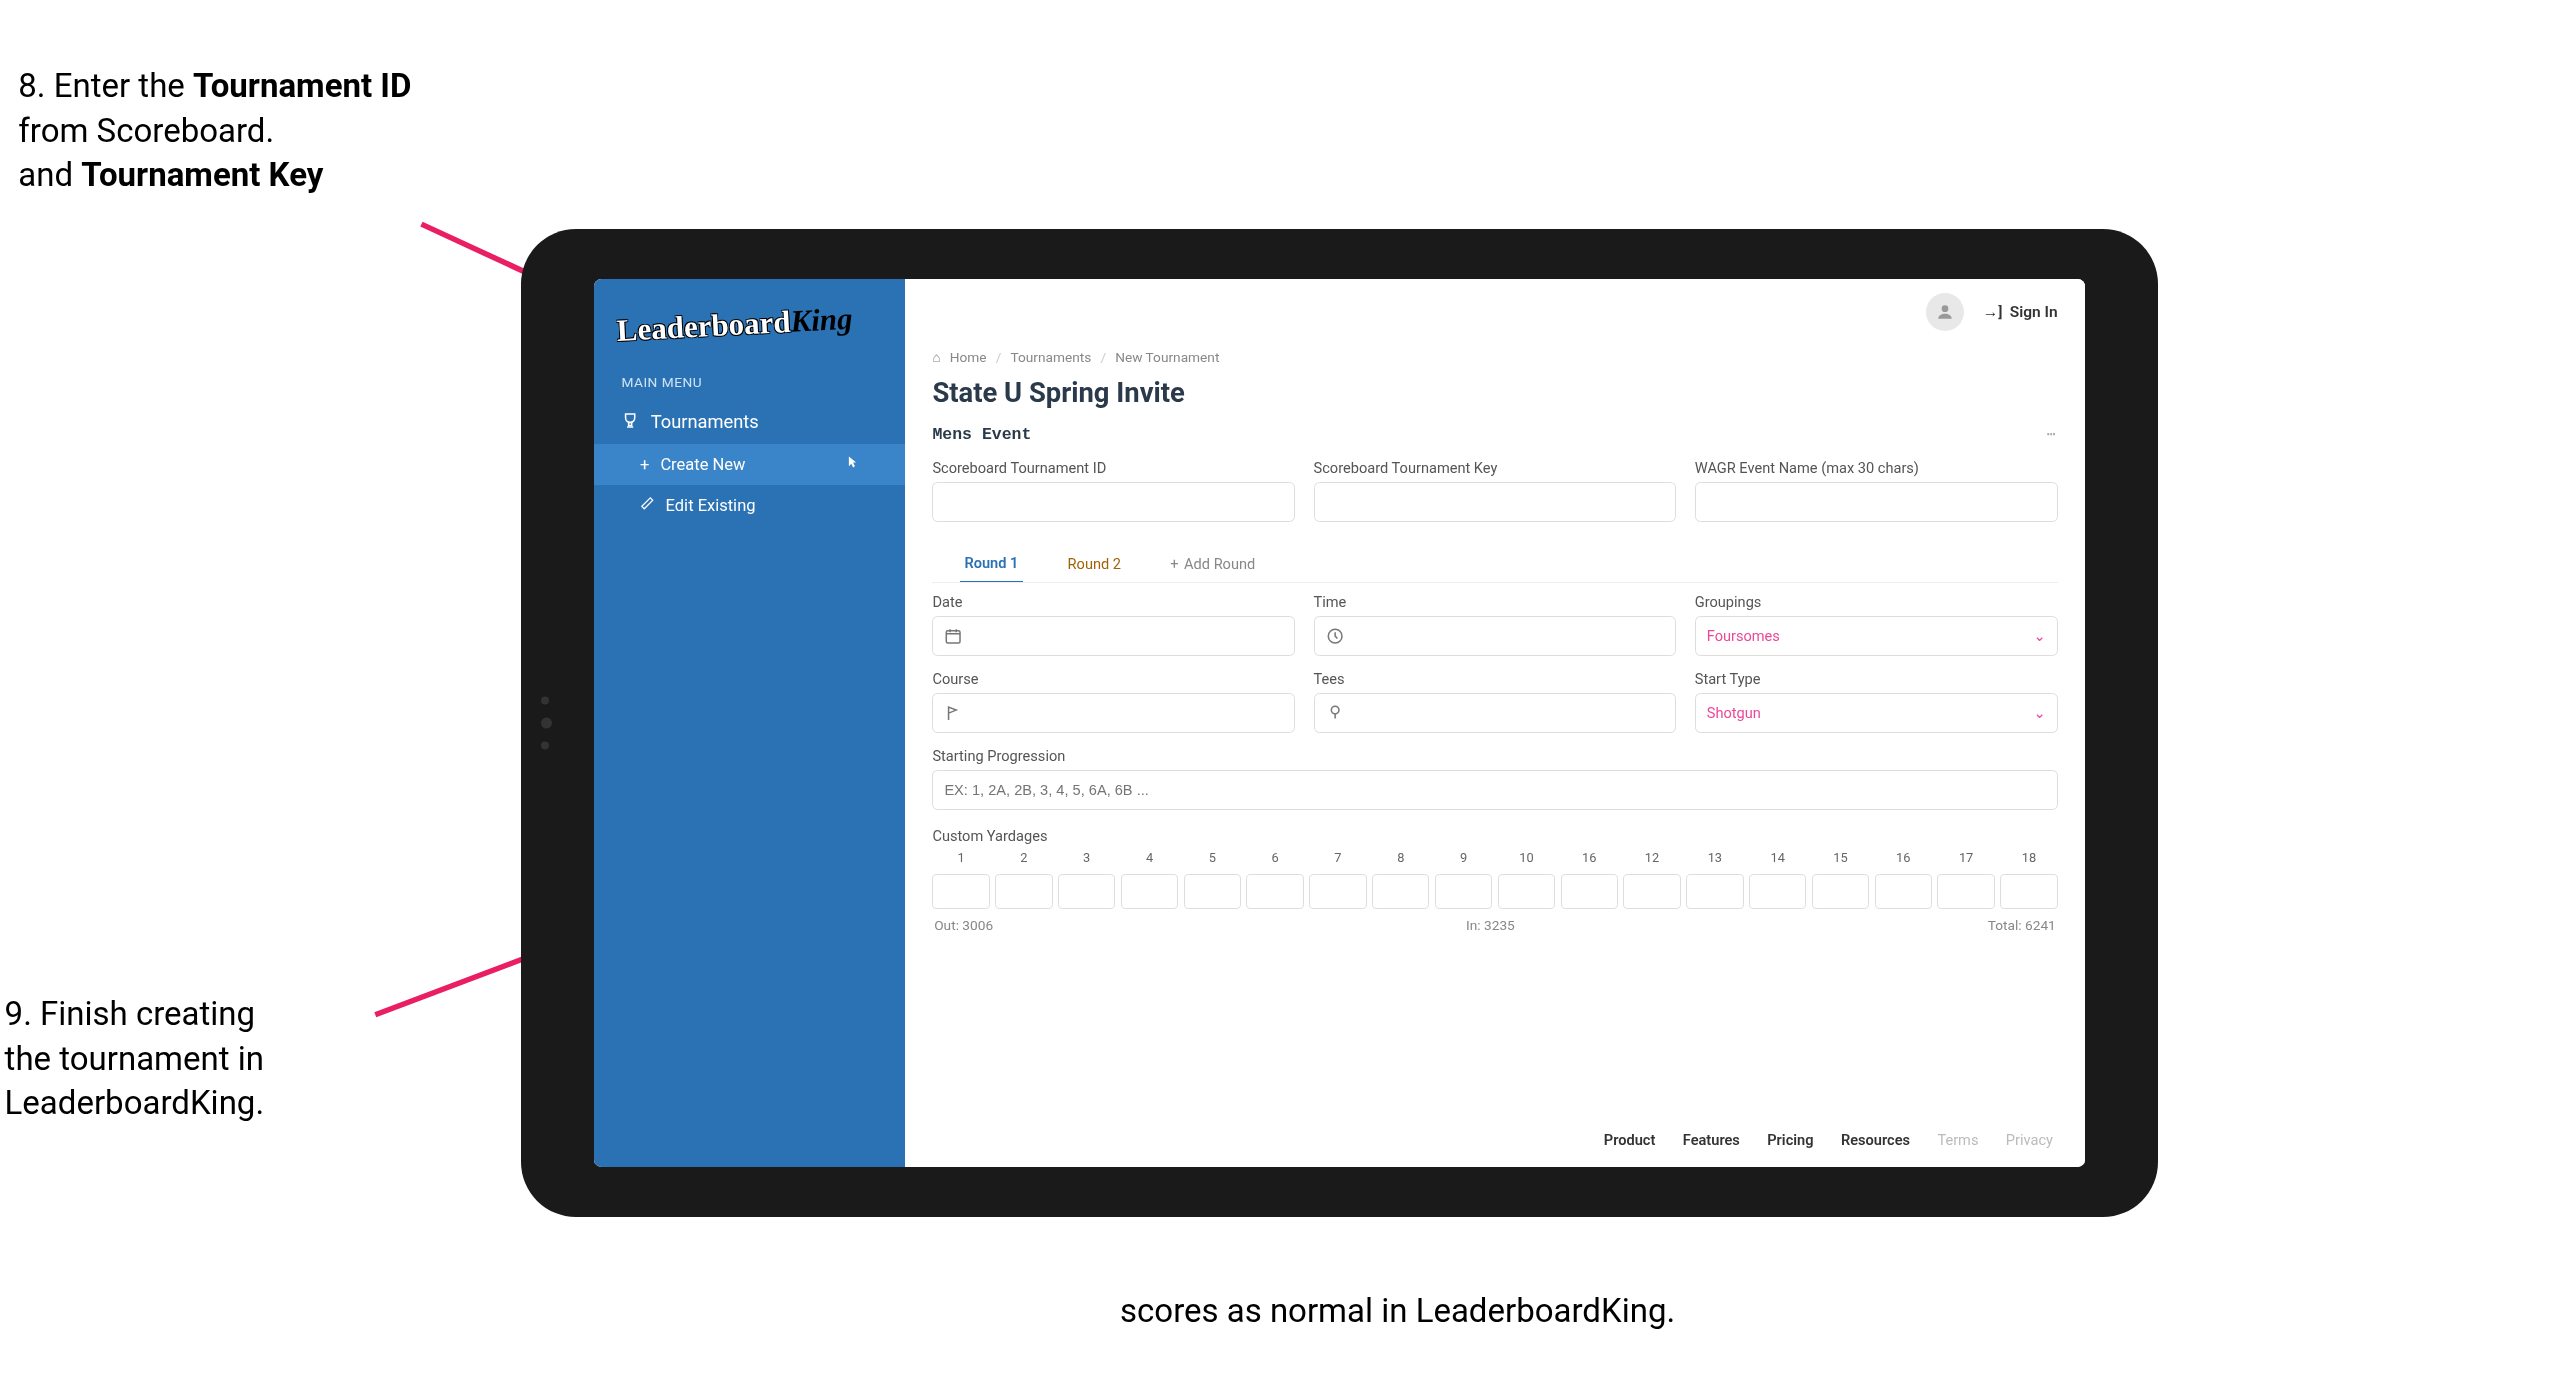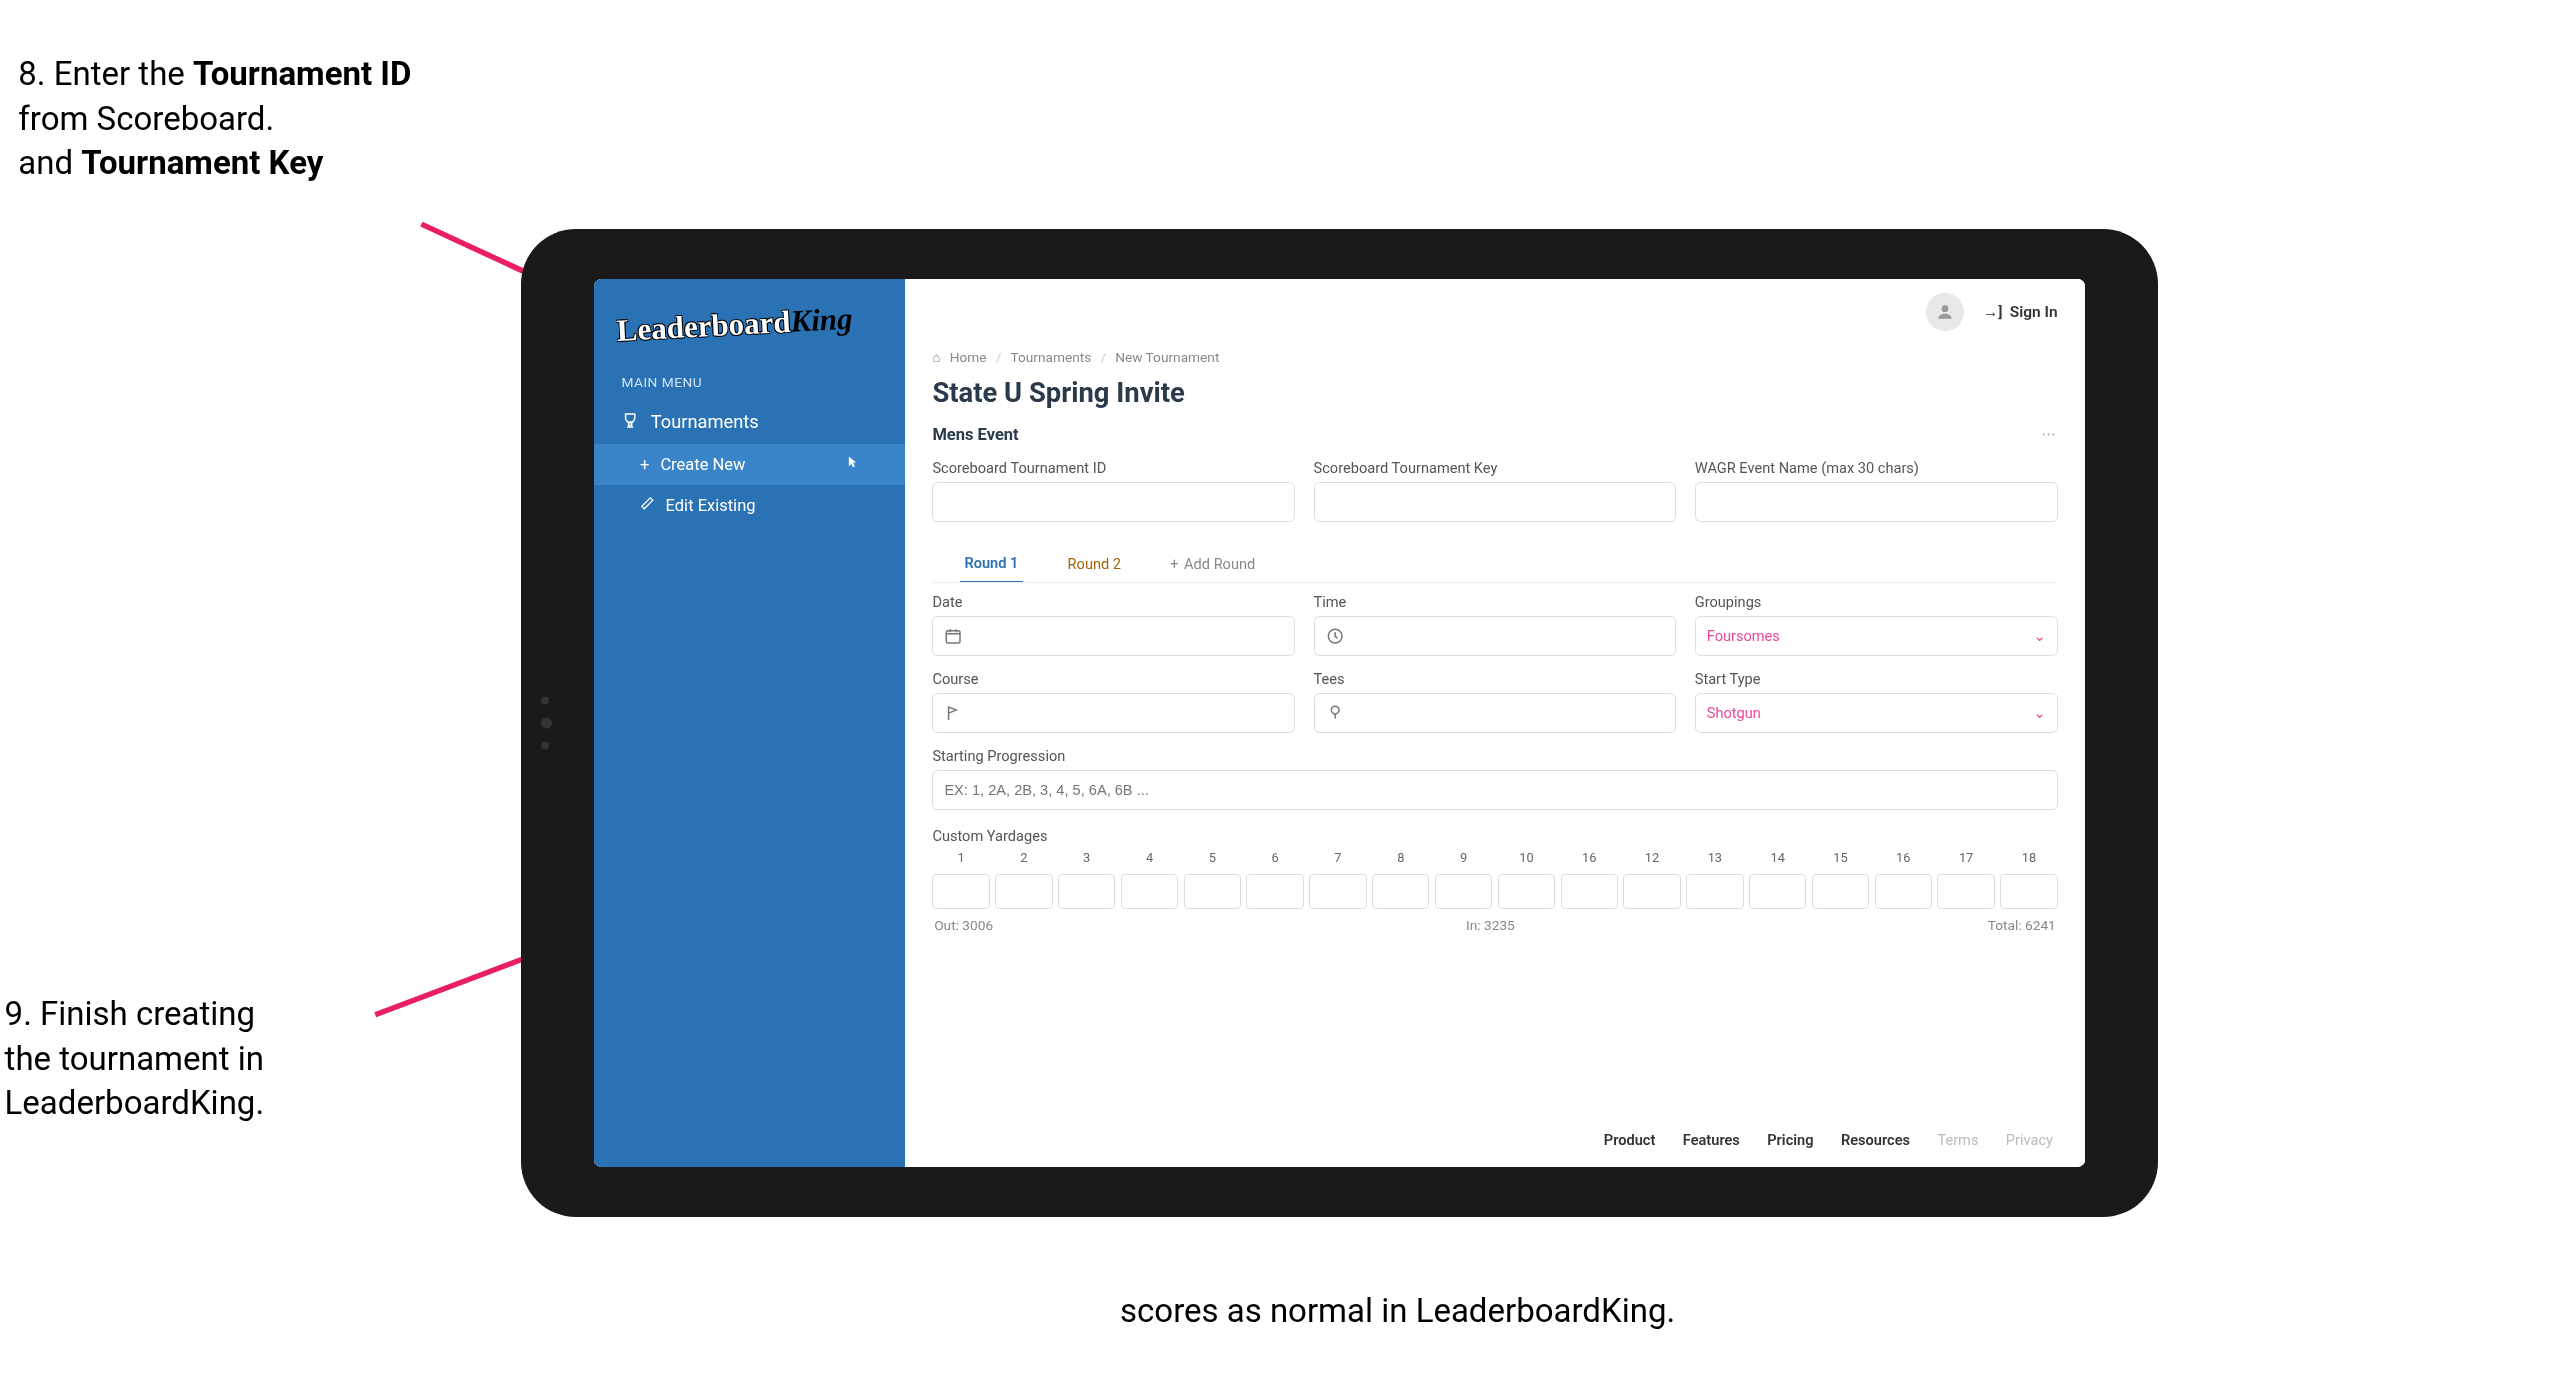--- a/index.html
+++ b/index.html
@@ -151,20 +151,21 @@
   padding: 7.3px 27.4px 11px;
   font-size: 27.4px;
   font-weight: 700;
   color: #2a3a4a;
 }
 .section-row {
   display: flex;
   justify-content: space-between;
   align-items: flex-start;
   padding: 5.5px 27.4px;
+  font-family: Liberation Mono, monospace;
 }
 .section-title {
   font-size: 16.5px;
   font-weight: 700;
   color: #2a3a4a;
 }
 .dots { color: #aaa; letter-spacing: 1.8px; }
 
 .form-grid {
   display: grid;
@@ -259,21 +260,21 @@
 }
 .footer .link { color: #333; font-weight: 600; cursor: pointer; }
 .footer .link.muted { color: #bbb; font-weight: 400; }
 
 
 .arrow { position: absolute; pointer-events: none; }
 </style>
 </head>
 <body>
 
-<div class="annotation" style="left:18.3px; top:52px;">
+<div class="annotation" style="left:18.3px; top:64px;">
   <div><span>8. Enter the </span><span class="bold">Tournament ID</span></div>
   <div>from Scoreboard.</div>
   <div><span>and </span><span class="bold">Tournament Key</span></div>
 </div>
 
 <div class="annotation" style="left:4.6px; top:992px;">
   <div>9. Finish creating</div>
   <div>the tournament in</div>
   <div>LeaderboardKing.</div>
 </div>

